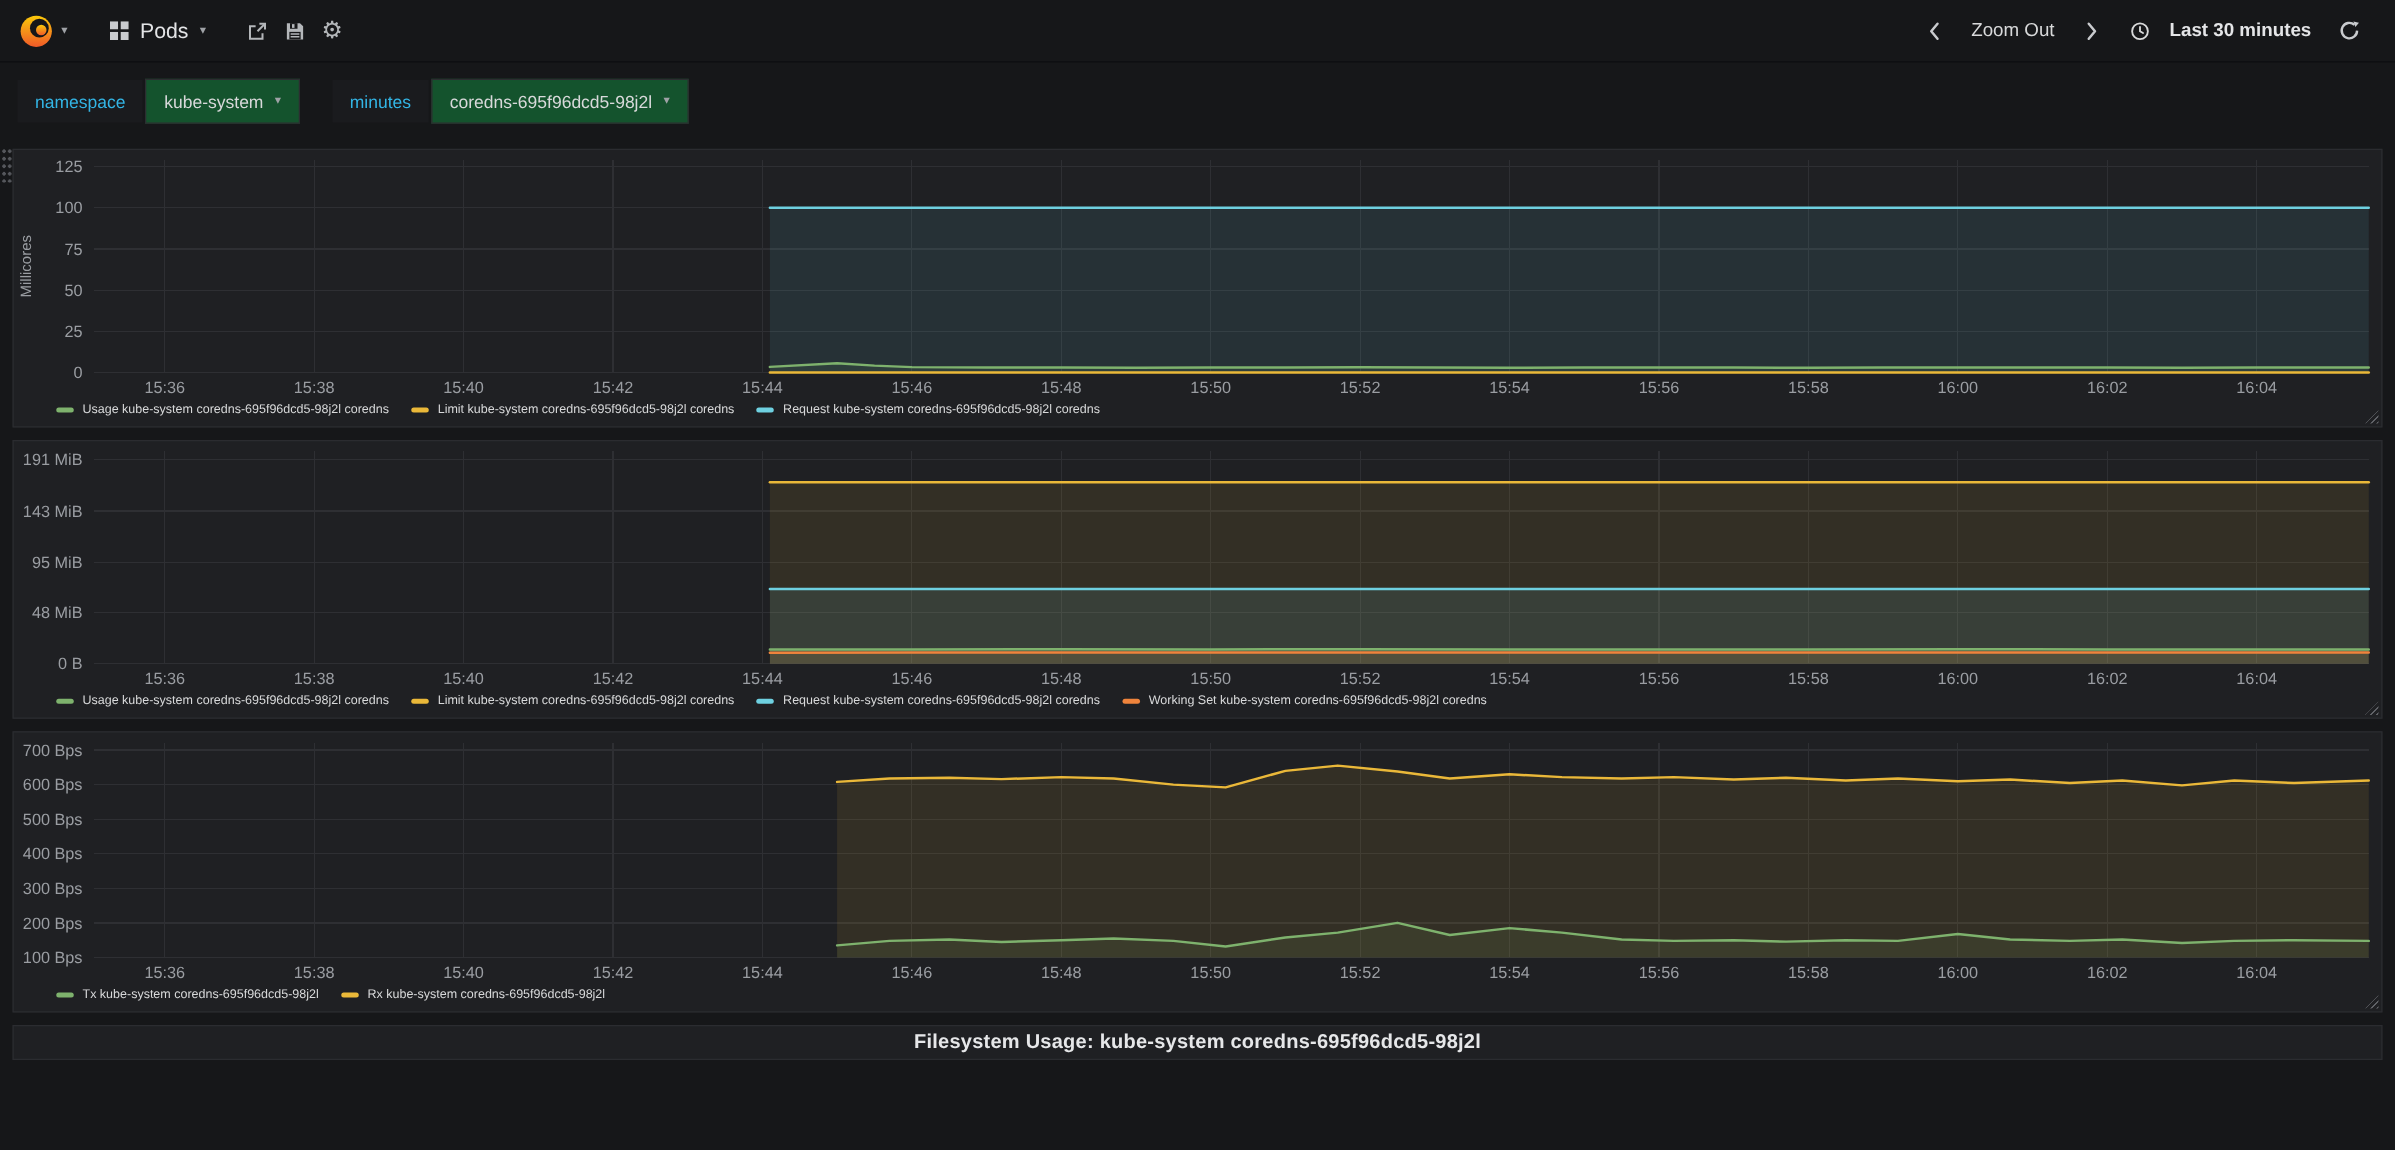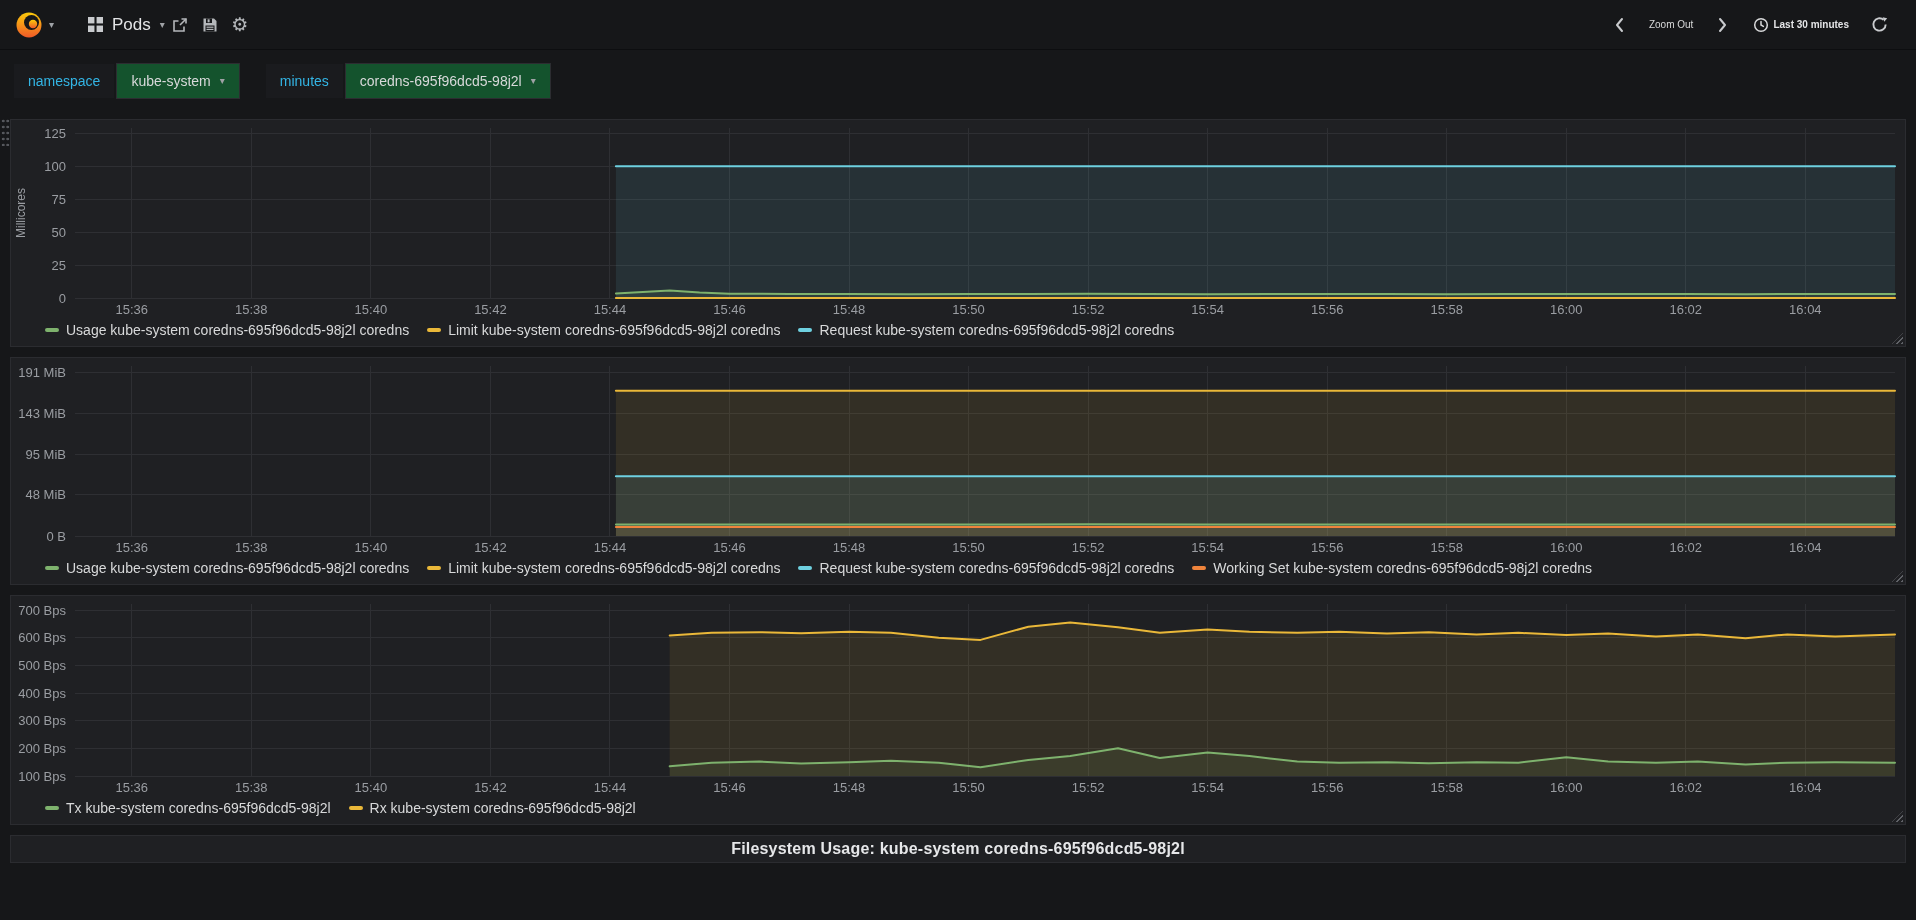--- a/index.html
+++ b/index.html
@@ -12,44 +12,44 @@
   svg text{font-family:"Liberation Sans",sans-serif}
 
   
   .navbar{
     height:49px;display:flex;align-items:center;justify-content:space-between;
     padding:0 22px 0 10px;background:#161719;border-bottom:1px solid #0d0e10;
   }
   .nav-left{display:flex;align-items:center}
   .logo-btn{display:flex;align-items:center;gap:5px;padding:2px 4px;cursor:pointer}
   .caret{font-size:10px;color:#9fa2a6;line-height:1}
-  .pods-group{display:flex;align-items:center;gap:9px;margin-left:30px;
+  .pods-group{display:flex;align-items:center;gap:9px;margin-left:30px;margin-right:26px;
     font-size:17px;color:#e3e4e6;cursor:pointer}
   .icon-btn{display:flex;align-items:center;justify-content:center;width:30px;height:30px;cursor:pointer}
   .gear-glyph{font-size:19px;color:#b4b7ba;line-height:1}
-  .nav-right{display:flex;align-items:center;gap:15px;font-size:10px;color:#d8d9da}
+  .nav-right{display:flex;align-items:center;gap:15px;font-size:15px;color:#d8d9da}
   .nav-right .textbtn{cursor:pointer}
-  .time-btn{display:flex;align-items:center;gap:4px;cursor:pointer;font-weight:bold;color:#e4e5e7}
+  .time-btn{display:flex;align-items:center;gap:16px;cursor:pointer;font-weight:bold;color:#e4e5e7}
 
   
   .submenu{display:flex;align-items:center;gap:26px;padding:13px 0 0 14px}
   .var-pair{display:flex;align-items:center;gap:2px}
   .chip{height:34px;display:flex;align-items:center;padding:0 14px;font-size:14px}
   .chip.vlabel{background:#1a1b1e;color:#33b5e5}
   .chip.vvalue{background:#14532d;color:#d8d9da;gap:9px;cursor:pointer;border:1px solid #2c2d31}
 
   
   .dashboard{padding:20px 10px 0}
   .panel{position:relative;background:#1f2023;border:1px solid #2b2c30;margin-bottom:10px}
   .panel-title{height:26px;line-height:26px;text-align:center;font-size:16px;font-weight:bold;
     color:#e6e7e9;cursor:pointer;letter-spacing:.2px}
   .chart{position:relative;width:100%;cursor:crosshair}
   .chart-cpu{height:200px}.chart-mem{height:200px}.chart-net{height:202px}
   .legend{display:flex;align-items:center;gap:18px;padding:2px 10px 8px 34px;
-    font-size:14px;color:#d8d9da;white-space:nowrap;overflow:hidden}
+    font-size:10px;color:#d8d9da;white-space:nowrap;overflow:hidden}
   .legend-item{display:flex;align-items:center}
   .legend-icon{display:inline-block;width:14px;height:4px;border-radius:2px;margin-right:7px}
   .legend-label{cursor:pointer}
   .resize-handle{
     position:absolute;right:2px;bottom:2px;width:11px;height:11px;cursor:se-resize;
     background:repeating-linear-gradient(135deg,#606267 0 1px,transparent 1px 3.5px);
     clip-path:polygon(100% 0,100% 100%,0 100%);
   }
   .row-handle{
     position:absolute;left:1px;top:118px;width:9px;height:28px;

